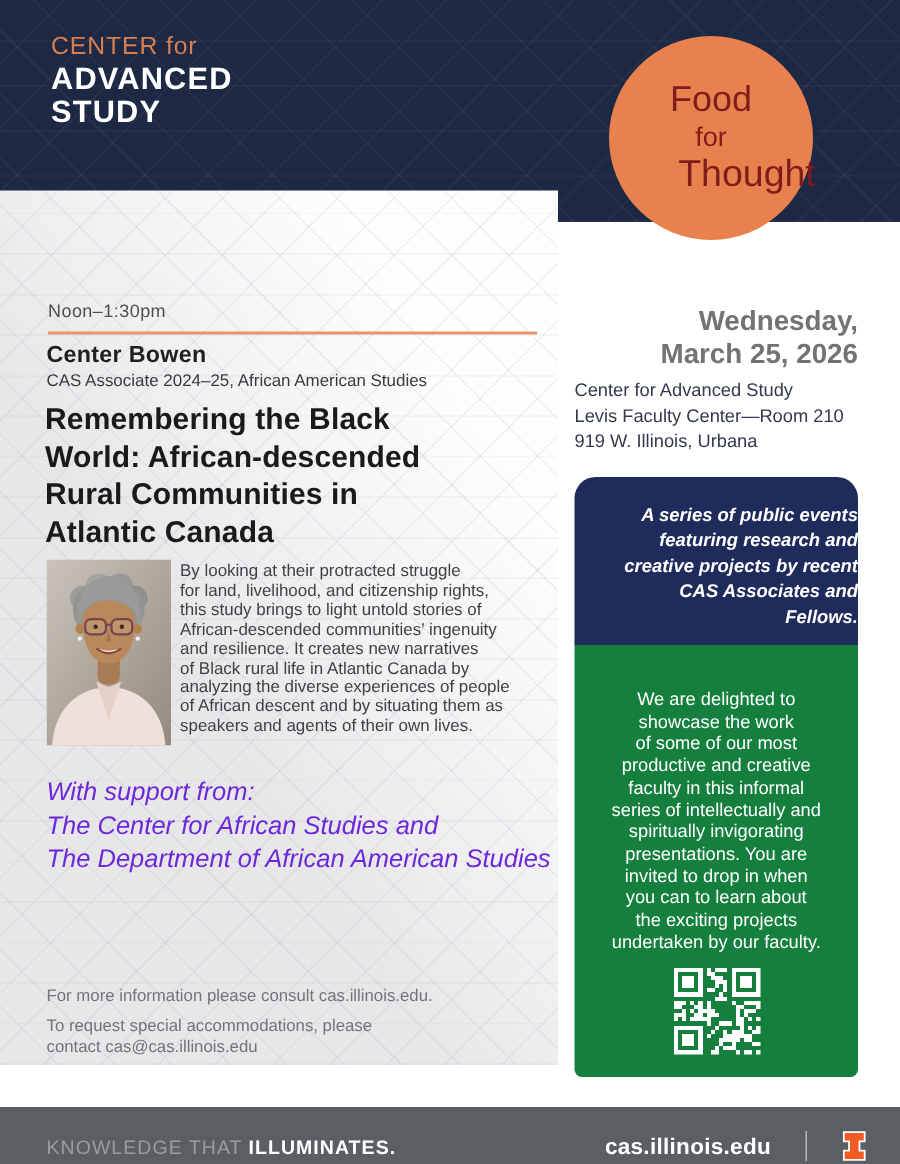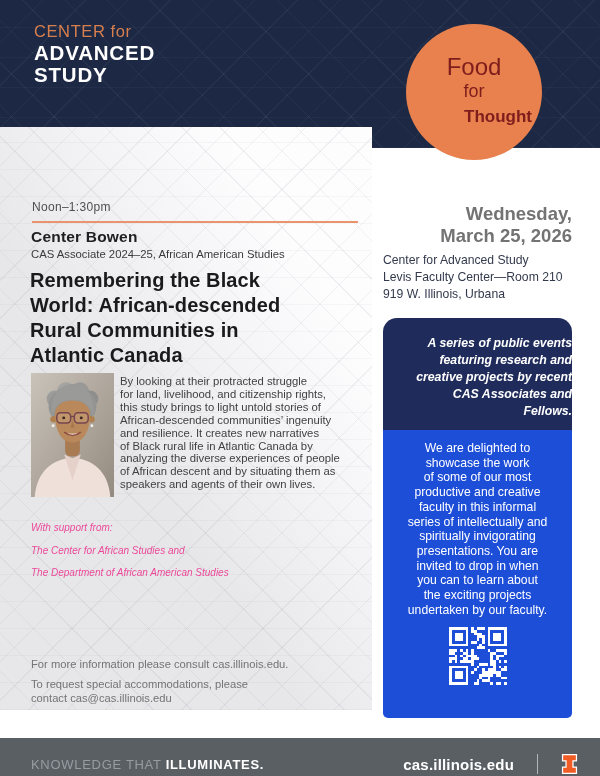--- a/index.html
+++ b/index.html
@@ -20,53 +20,53 @@
   .logo-top{color:#d97f4e;font-size:16.5px;line-height:22px;letter-spacing:0.6px;}
   .logo-bottom{color:#ffffff;font-size:20.5px;font-weight:bold;line-height:22px;letter-spacing:0.8px;white-space:pre;}
   
   .badge{
     position:absolute;left:406px;top:24px;width:136px;height:136px;border-radius:50%;
     background:#e8814d;z-index:5;display:flex;flex-direction:column;align-items:center;justify-content:center;
     color:#7f1d1d;text-align:center;
   }
   .badge-food{font-size:24px;font-weight:300;line-height:27px;}
   .badge-for{font-size:18px;font-weight:300;line-height:22px;}
-  .badge-thought{font-size:17px;font-weight:bold;line-height:29px;margin-left:48px;}
+  .badge-thought{font-size:25px;font-weight:normal;line-height:29px;margin-left:48px;}
   
   .left-panel{
     position:absolute;left:0;top:127px;width:372px;height:583px;
     background-image:
       repeating-linear-gradient(45deg, rgba(120,125,140,0.10) 0 1px, transparent 1px 27px),
       repeating-linear-gradient(135deg, rgba(120,125,140,0.10) 0 1px, transparent 1px 27px),
       repeating-linear-gradient(0deg, rgba(120,125,140,0.06) 0 1px, transparent 1px 27px),
       linear-gradient(to top right, #e7e7e9 40%, #f4f4f6 62%, #fdfdfe 80%);
   }
   
   .time{position:absolute;left:32px;top:200px;font-size:12px;color:#4f4f52;letter-spacing:0.3px;}
   .rule{position:absolute;left:32px;top:221px;width:326px;height:2px;background:#e9946f;}
   .speaker{position:absolute;left:31px;top:228px;font-size:15.5px;font-weight:bold;color:#202022;letter-spacing:0.2px;}
   .role{position:absolute;left:31px;top:248px;font-size:11.3px;color:#3a3a3e;}
   .talk-title{position:absolute;left:30px;top:268px;font-size:20px;font-weight:bold;color:#1a1a1c;line-height:25px;letter-spacing:0.1px;white-space:pre;}
   .photo{position:absolute;left:31px;top:373px;width:83px;height:124px;}
   .photo svg{display:block;width:83px;height:124px;}
   .abstract{position:absolute;left:120px;top:375px;font-size:11.3px;color:#414145;line-height:12.9px;white-space:pre;}
-  .support{position:absolute;left:31px;top:517px;font-size:10px;font-style:italic;color:#ec4899;line-height:22.7px;white-space:pre;}
+  .support{position:absolute;left:31px;top:517px;font-size:17px;font-style:italic;color:#6d28d9;line-height:22.7px;white-space:pre;}
   .info-1{position:absolute;left:31px;top:658px;font-size:11.2px;color:#737378;}
   .info-2{position:absolute;left:31px;top:677px;font-size:11.2px;color:#737378;line-height:14.3px;white-space:pre;}
   
   .date{position:absolute;left:383px;top:203px;width:189px;text-align:right;font-size:18.5px;font-weight:bold;color:#737373;line-height:21.7px;white-space:pre;}
   .address{position:absolute;left:383px;top:252px;width:189px;font-size:12.2px;color:#333a4d;line-height:16.8px;white-space:pre;}
   .navy-box{
     position:absolute;left:383px;top:318px;width:189px;height:112px;box-sizing:border-box;
     background:#1f2b5b;border-radius:14px 14px 0 0;padding-top:17px;
   }
   .navy-box-text{text-align:right;font-size:12.3px;font-style:italic;font-weight:bold;color:#ffffff;line-height:17px;white-space:pre;}
   .gray-box{
     position:absolute;left:383px;top:430px;width:189px;height:288px;box-sizing:border-box;
-    background:#1d4ed8;border-radius:0 0 5px 5px;padding-top:11px;
+    background:#15803d;border-radius:0 0 5px 5px;padding-top:29px;
   }
   .gray-box-text{text-align:center;font-size:12.2px;color:#ffffff;line-height:14.7px;white-space:pre;}
   .qr{display:block;margin:10px auto 0;width:58px;height:58px;}
   
   .footer{
     position:absolute;left:0;top:738px;width:600px;height:52px;background:#5a5f64;
     display:flex;align-items:center;justify-content:space-between;box-sizing:border-box;
     padding:0 22px 0 31px;
   }
   .tagline{font-size:13px;letter-spacing:0.7px;color:#979ca2;}

